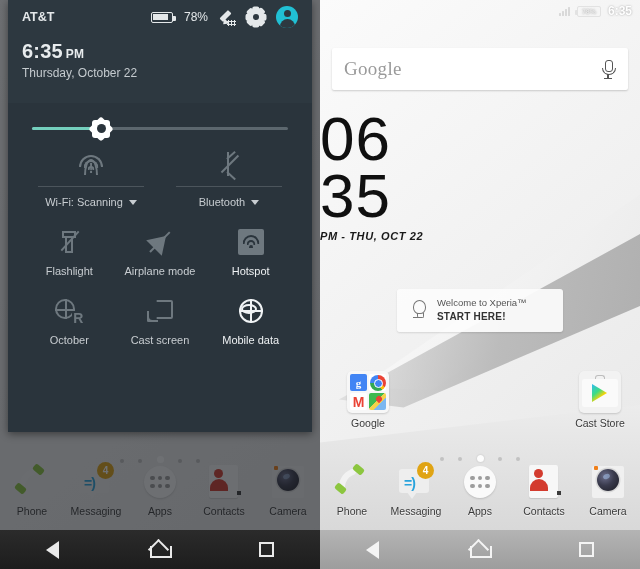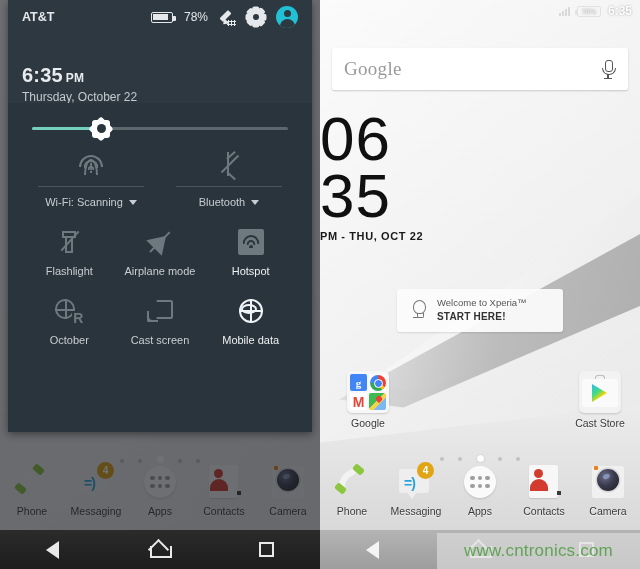--- a/index.html
+++ b/index.html
@@ -61,21 +61,21 @@
     border:1.4px solid #555; border-radius:3px; }
   .mic:after{ content:""; position:absolute; left:2px; top:9px; width:12px; height:6px;
     border:1.4px solid #555; border-top:none; border-radius:0 0 7px 7px; }
   .micstem{ position:absolute; left:7px; top:15px; width:1.5px; height:4px; background:#555; }
   .micbase{ position:absolute; left:4px; top:18.5px; width:8px; height:1.5px; background:#555; }
 
   #clockw{ position:absolute; left:0; top:110px; width:320px; text-align:left; }
   .bigtime{ font-size:62px; line-height:.92; font-weight:300; color:#101010;
     letter-spacing:1px; font-family:"Liberation Sans", sans-serif; }
   .datesub{ margin-top:6px; font-size:11px; font-weight:bold; color:#191919;
-    letter-spacing:.6px; }
+    letter-spacing:.6px;font-style:italic; }
 
   #welcome{
     position:absolute; left:77px; top:289px; width:166px; height:43px;
     background:rgba(252,252,252,.93); border-radius:3px;
     box-shadow:0 1px 2px rgba(0,0,0,.12);
     display:flex; align-items:center; gap:8px; padding-left:14px;
   }
   .bulb{ width:18px; height:22px; position:relative; flex:none; }
   .bulb .gl{ position:absolute; left:2px; top:0; width:13px; height:14px;
     border:1.3px solid #767676; border-radius:50% 50% 45% 45%; }
@@ -213,21 +213,21 @@
   .ghole{ position:absolute; left:50%; top:50%; width:6px; height:6px; margin:-3px 0 0 -3px;
     border-radius:50%; background:#2d3840; z-index:3; }
   .avatar{ width:22px; height:22px; border-radius:50%; background:#21c0d4;
     position:relative; overflow:hidden; }
   .avatar:before{ content:""; position:absolute; left:7.5px; top:4px; width:7px; height:7px;
     border-radius:50%; background:#2d3840; }
   .avatar:after{ content:""; position:absolute; left:3.5px; top:13px; width:15px; height:11px;
     border-radius:8px 8px 0 0; background:#2d3840; }
 
   #shade-clock{ padding:6px 14px 0; color:#e8ecee; }
-  .sh-time{ font-size:20px; font-weight:bold; letter-spacing:.2px;margin-top:24px; }
+  .sh-time{ font-size:20px; font-weight:bold; letter-spacing:.2px; }
   .sh-time small{ font-size:12px; font-weight:bold; margin-left:3px; }
   .sh-date{ font-size:12px; color:#c5cbcf; margin-top:3px; }
 
   #shade-body{ position:absolute; left:0; top:103px; right:0; bottom:0;
     background:#2a343c; }
 
   #brightrow{ padding:24px 24px 6px; }
   .slider{ position:relative; height:3px; background:#5c676e; border-radius:2px; }
   .slider .fill{ position:absolute; left:0; top:0; height:3px; width:27%;
     background:#74cfbd; border-radius:2px; }
@@ -688,14 +688,13 @@
     <span class="nav-back"></span>
     <span class="nav-home"></span>
     <span class="nav-rec"></span>
   </div>
   <div class="navbar" id="navright">
     <span class="nav-back"></span>
     <span class="nav-home"></span>
     <span class="nav-rec"></span>
   </div>
 
-  <div id="watermark">www.cntronics.com</div>
 </div>
 
 </body></html>

